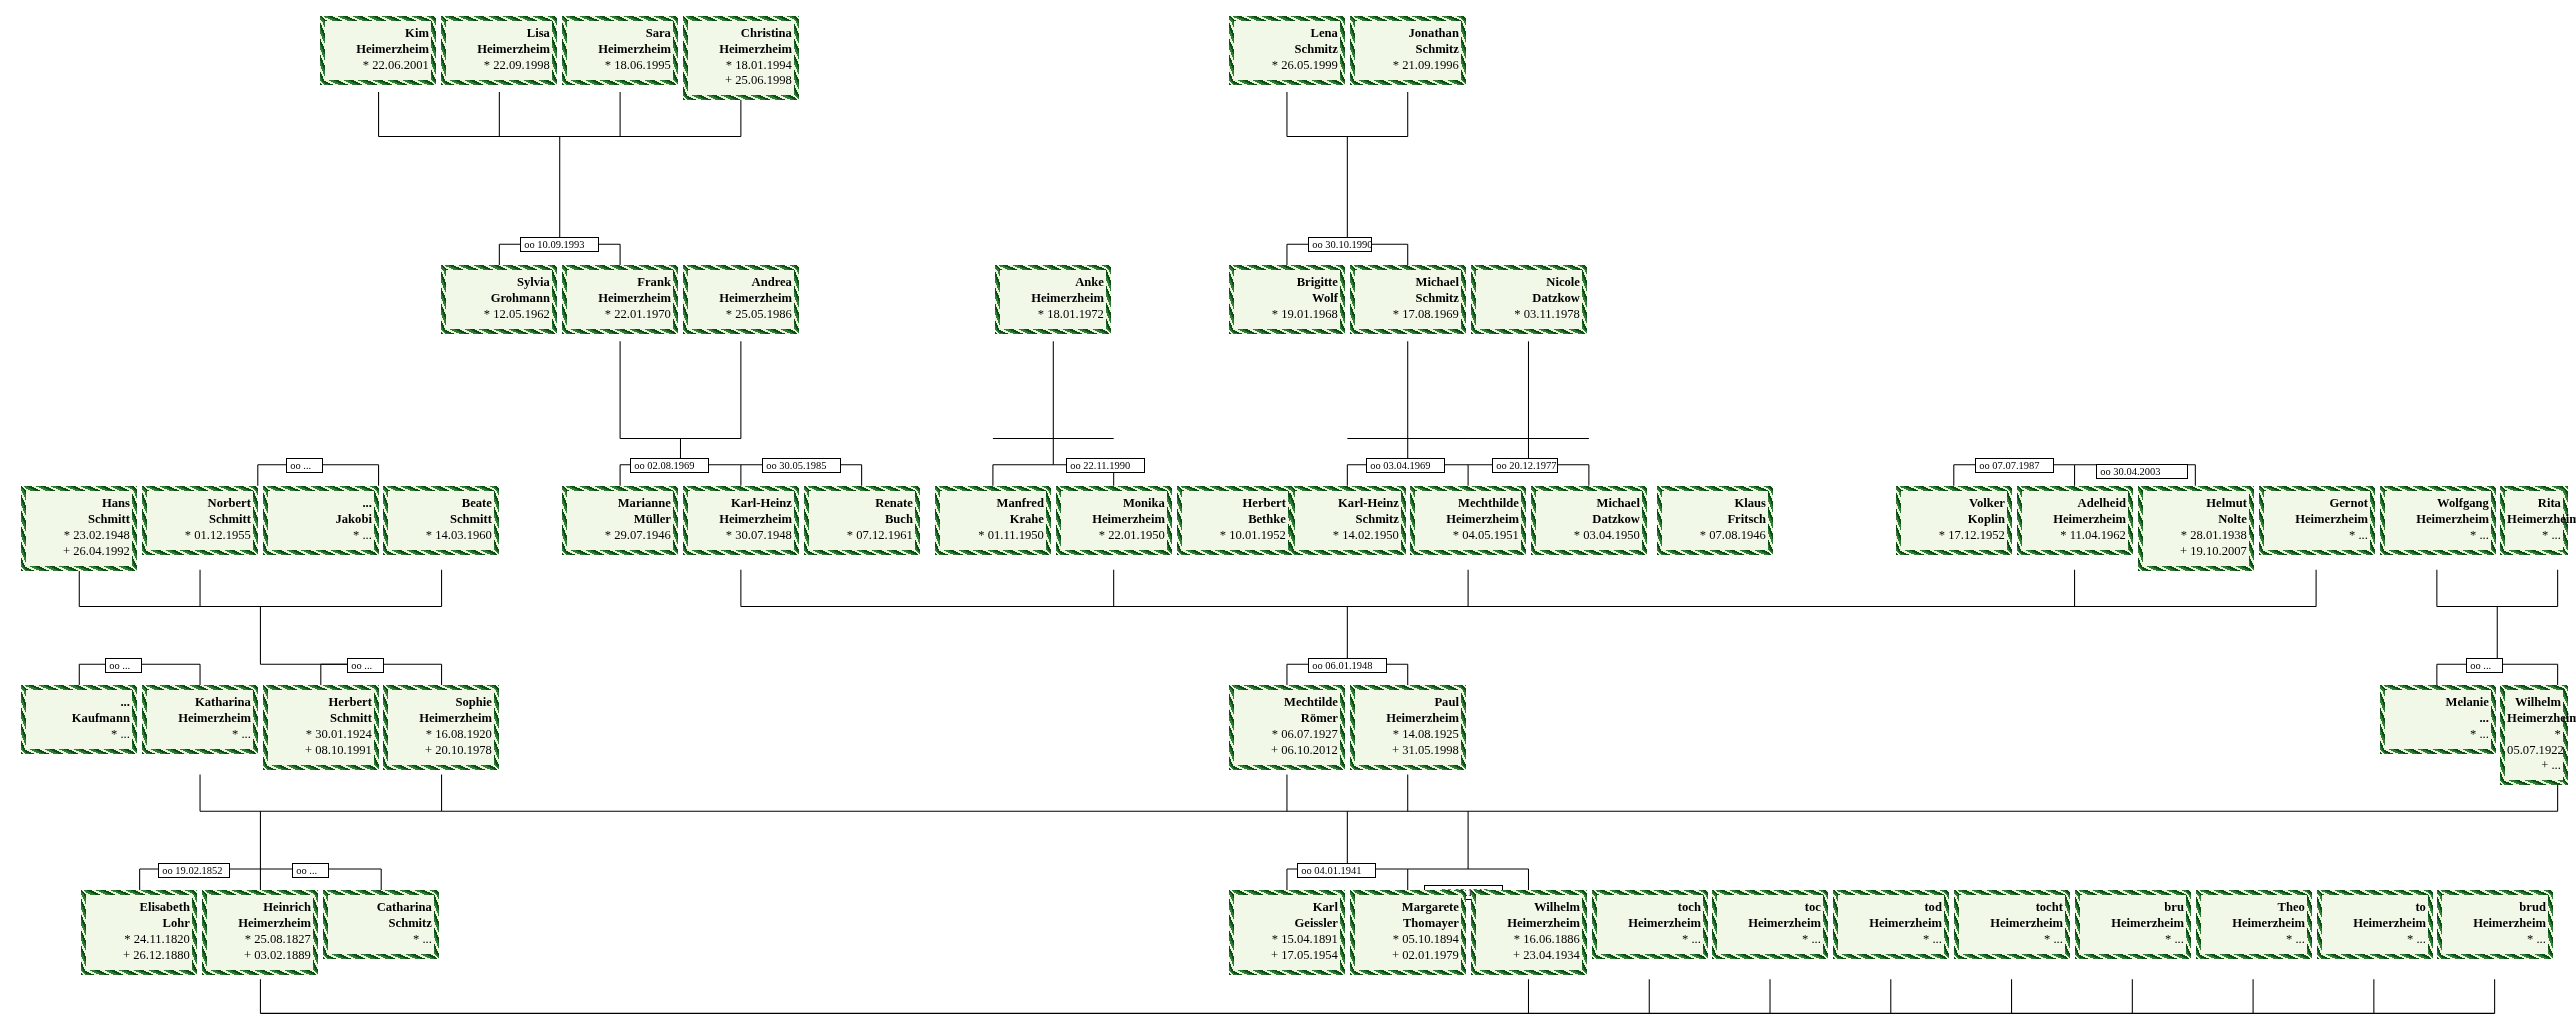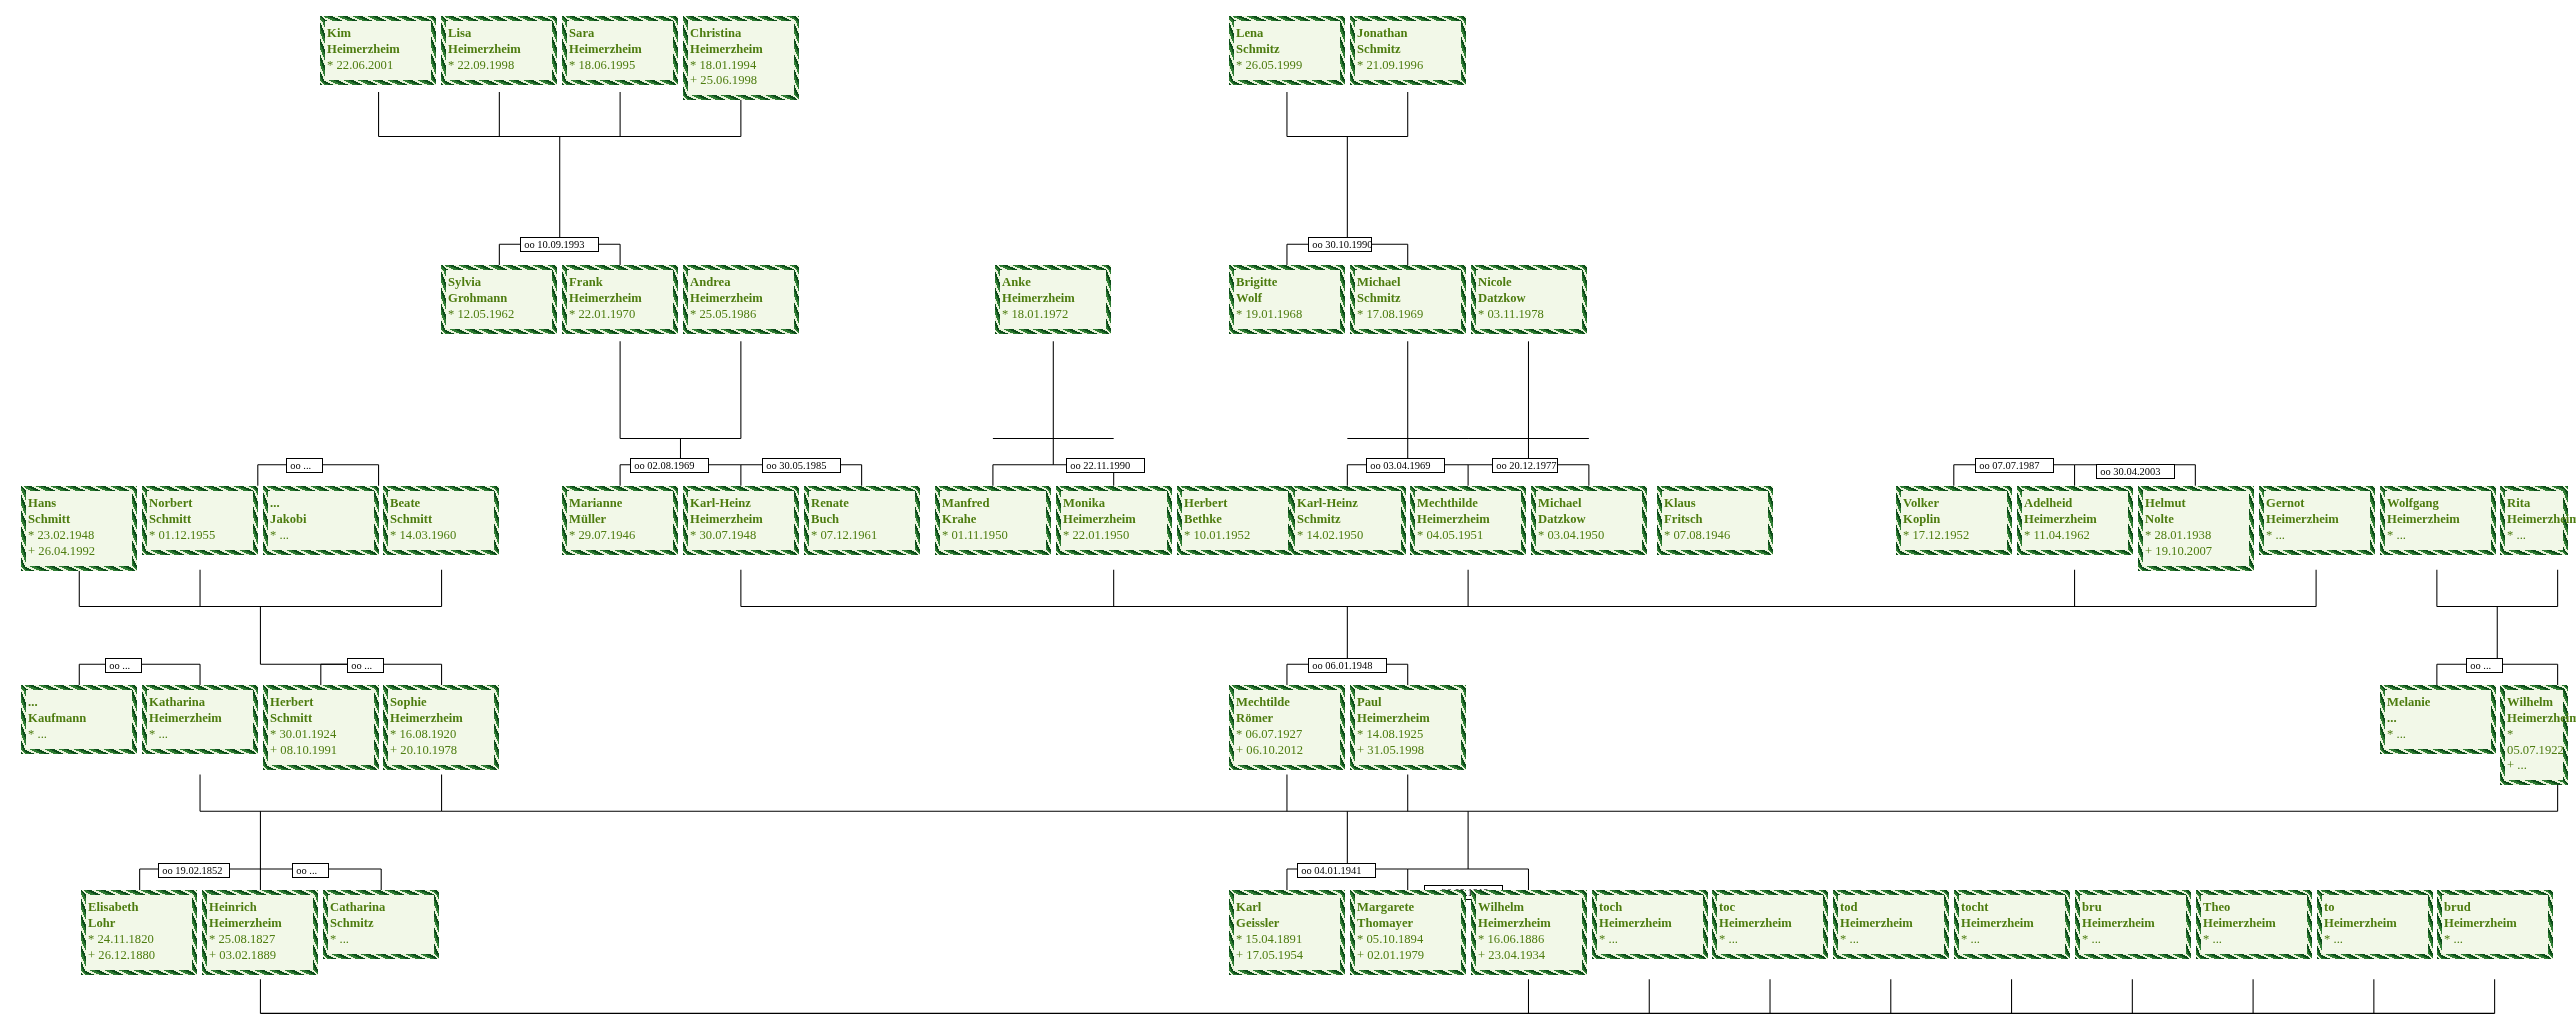--- a/index.html
+++ b/index.html
@@ -14,25 +14,25 @@
     height: 1026px;
   }
   .person {
     position: absolute;
     width: 116px;
     box-sizing: border-box;
     background: #f2f8e8;
     border: 5.3px solid;
     border-image: repeating-linear-gradient(45deg,
       #0d4d1a 0 3.2px, #e9f3da 3.2px 6.3px, #2e7d32 6.3px 9.5px) 10;
-    text-align: left;
+    text-align: right;
     padding: 5.3px 2.1px 6.3px 2.1px;
     font-size: 12.6px;
     line-height: 1.25;
-    color: #4d7c0f;
+    color: #000000;
   }
   .person .name { font-weight: bold; }
   .marriage {
     position: absolute;
     height: 14.7px;
     background: #ffffff;
     border: 0.5px solid #000;
     font-size: 10.5px;
     line-height: 13.7px;
     text-align: left;
@@ -214,21 +214,21 @@
 <div class="person" style="left:1350px;top:265px"><span class="name"><span>Michael</span><br><span>Schmitz</span></span><br><span>* 17.08.1969</span></div>
 <div class="person" style="left:1471px;top:265px"><span class="name"><span>Nicole</span><br><span>Datzkow</span></span><br><span>* 03.11.1978</span></div>
 
 <div class="marriage" style="left:286px;top:458px;width:37px">oo ...</div>
 <div class="marriage" style="left:630px;top:458px;width:79px">oo 02.08.1969</div>
 <div class="marriage" style="left:762px;top:458px;width:79px">oo 30.05.1985</div>
 <div class="marriage" style="left:1066px;top:458px;width:79px">oo 22.11.1990</div>
 <div class="marriage" style="left:1366px;top:458px;width:79px">oo 03.04.1969</div>
 <div class="marriage" style="left:1492px;top:458px;width:66px">oo 20.12.1977</div>
 <div class="marriage" style="left:1975px;top:458px;width:79px">oo 07.07.1987</div>
-<div class="marriage" style="left:2096px;top:464px;width:79px">oo 30.04.2003</div>
+<div class="marriage" style="left:2096px;top:464px;width:92px">oo 30.04.2003</div>
 
 <div class="person" style="left:21px;top:486px"><span class="name"><span>Hans</span><br><span>Schmitt</span></span><br><span>* 23.02.1948</span><br><span>+ 26.04.1992</span></div>
 <div class="person" style="left:142px;top:486px"><span class="name"><span>Norbert</span><br><span>Schmitt</span></span><br><span>* 01.12.1955</span></div>
 <div class="person" style="left:263px;top:486px"><span class="name"><span>...</span><br><span>Jakobi</span></span><br><span>* ...</span></div>
 <div class="person" style="left:383px;top:486px"><span class="name"><span>Beate</span><br><span>Schmitt</span></span><br><span>* 14.03.1960</span></div>
 <div class="person" style="left:562px;top:486px"><span class="name"><span>Marianne</span><br><span>Müller</span></span><br><span>* 29.07.1946</span></div>
 <div class="person" style="left:683px;top:486px"><span class="name"><span>Karl-Heinz</span><br><span>Heimerzheim</span></span><br><span>* 30.07.1948</span></div>
 <div class="person" style="left:804px;top:486px"><span class="name"><span>Renate</span><br><span>Buch</span></span><br><span>* 07.12.1961</span></div>
 <div class="person" style="left:935px;top:486px"><span class="name"><span>Manfred</span><br><span>Krahe</span></span><br><span>* 01.11.1950</span></div>
 <div class="person" style="left:1056px;top:486px"><span class="name"><span>Monika</span><br><span>Heimerzheim</span></span><br><span>* 22.01.1950</span></div>

